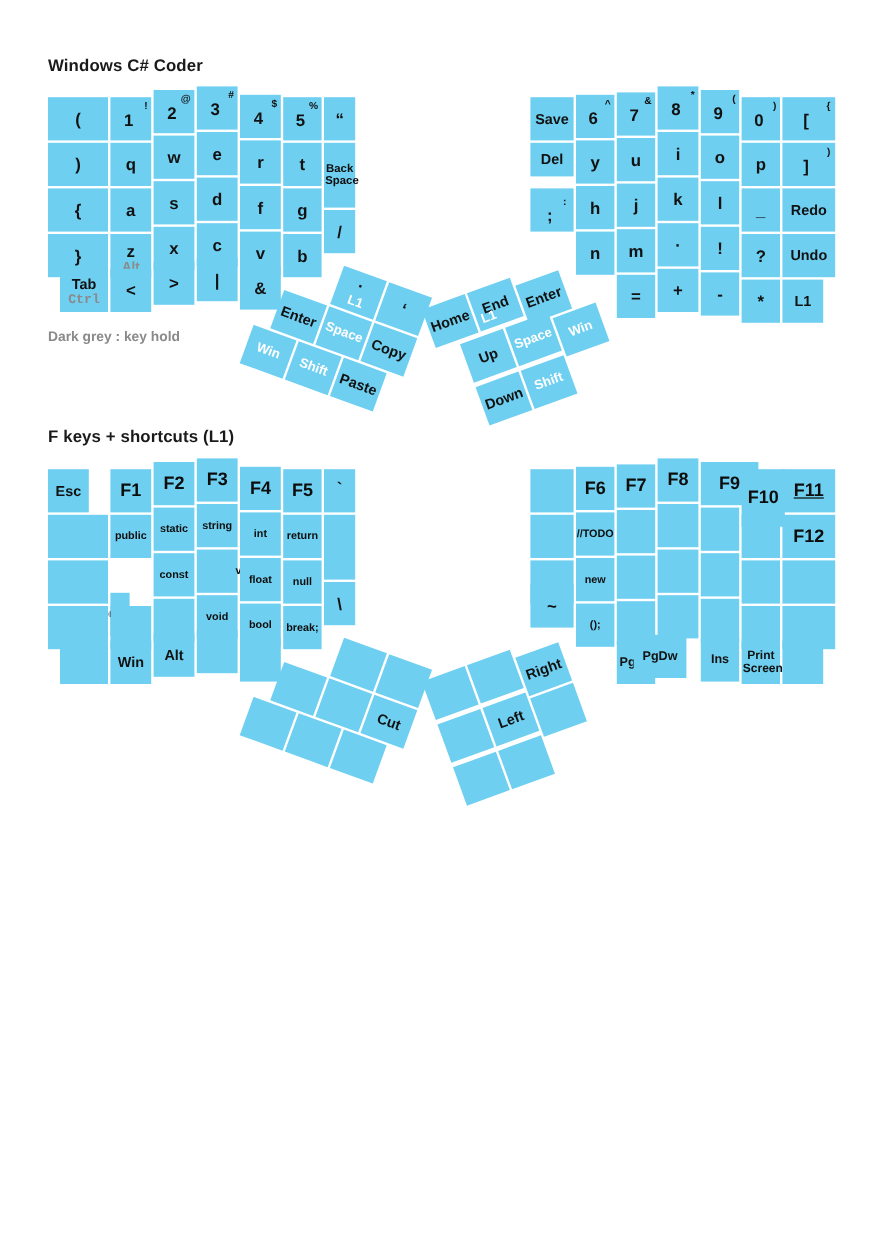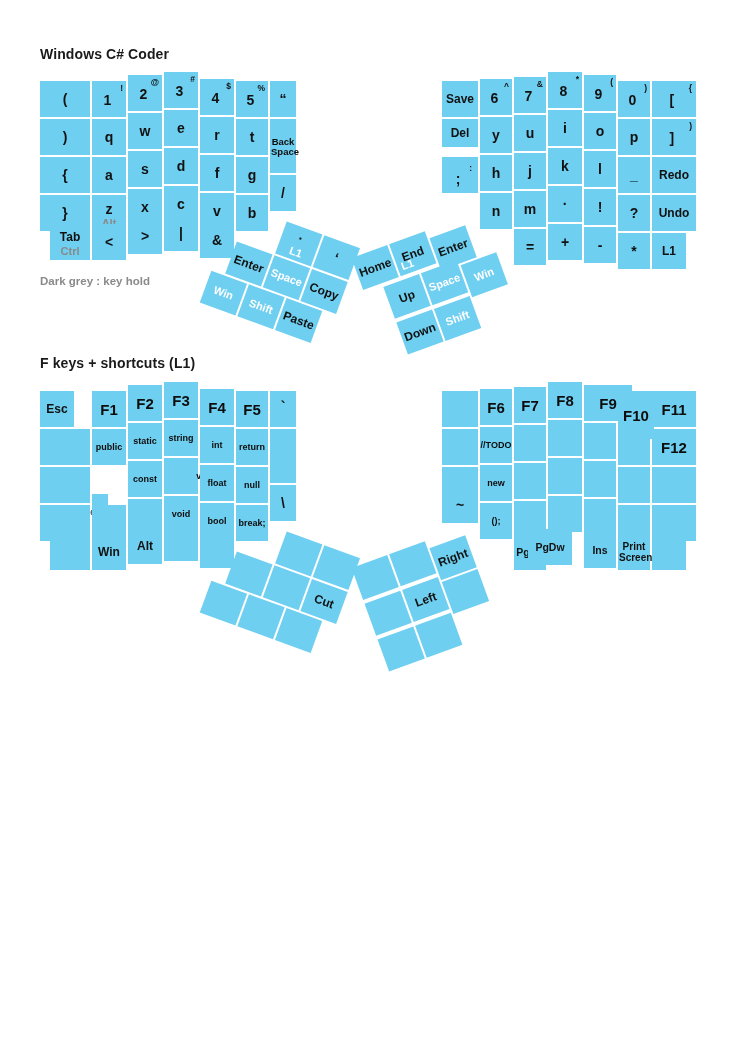--- a/index.html
+++ b/index.html
@@ -189,21 +189,21 @@
   </div>
   <div class="key" style="left:200px; top:193px; width:34px; height:36px;">
     <span class="lbl main ctr" style="left:50%; top:50%;">v</span>
   </div>
   <div class="key" style="left:236px; top:195px; width:32px; height:36px;">
     <span class="lbl main ctr" style="left:50%; top:50%;">b</span>
   </div>
 
   <div class="key" style="left:50px; top:224px; width:40px; height:36px;">
     <span class="lbl main-sm ctr" style="left:50%; top:36%;">Tab</span>
-    <span class="lbl grey ctr" style="left:50%; top:76%;">Ctrl</span>
+    <span class="lbl grey ctr" style="left:50%; top:76%;font-family:Liberation Mono, monospace;">Ctrl</span>
   </div>
   <div class="key" style="left:92px; top:224px; width:34px; height:36px;">
     <span class="lbl main ctr" style="left:50%; top:50%;">&lt;</span>
   </div>
   <div class="key" style="left:128px; top:218px; width:34px; height:36px;">
     <span class="lbl main ctr" style="left:50%; top:50%;">&gt;</span>
   </div>
   <div class="key" style="left:164px; top:215px; width:34px; height:36px;">
     <span class="lbl main ctr" style="left:50%; top:50%;">|</span>
   </div>
@@ -527,21 +527,21 @@
   <div class="key" style="left:548px; top:382px; width:34px; height:36px;">
     <span class="lbl fkey ctr" style="left:50%; top:50%;">F8</span>
   </div>
   <div class="key" style="left:584px; top:385px; width:48px; height:36px;">
     <span class="lbl fkey ctr" style="left:50%; top:50%;">F9</span>
   </div>
   <div class="key" style="left:618px; top:391px; width:32px; height:48px;padding-left:36px;">
     <span class="lbl fkey ctr" style="left:50%; top:50%;">F10</span>
   </div>
   <div class="key" style="left:652px; top:391px; width:44px; height:36px;">
-    <span class="lbl fkey ctr" style="left:50%; top:50%;">F11</span>
+    <span class="lbl fkey ctr" style="left:50%; top:50%;text-decoration:underline;">F11</span>
   </div>
 
   <div class="key" style="left:442px; top:429px; width:36px; height:36px;">
     <span class="lbl code ctr" style="left:50%; top:50%;"></span>
   </div>
   <div class="key" style="left:480px; top:427px; width:32px; height:36px;">
     <span class="lbl code ctr" style="left:50%; top:50%;">//TODO</span>
   </div>
   <div class="key" style="left:514px; top:425px; width:32px; height:36px;">
     <span class="lbl code ctr" style="left:50%; top:50%;"></span>

